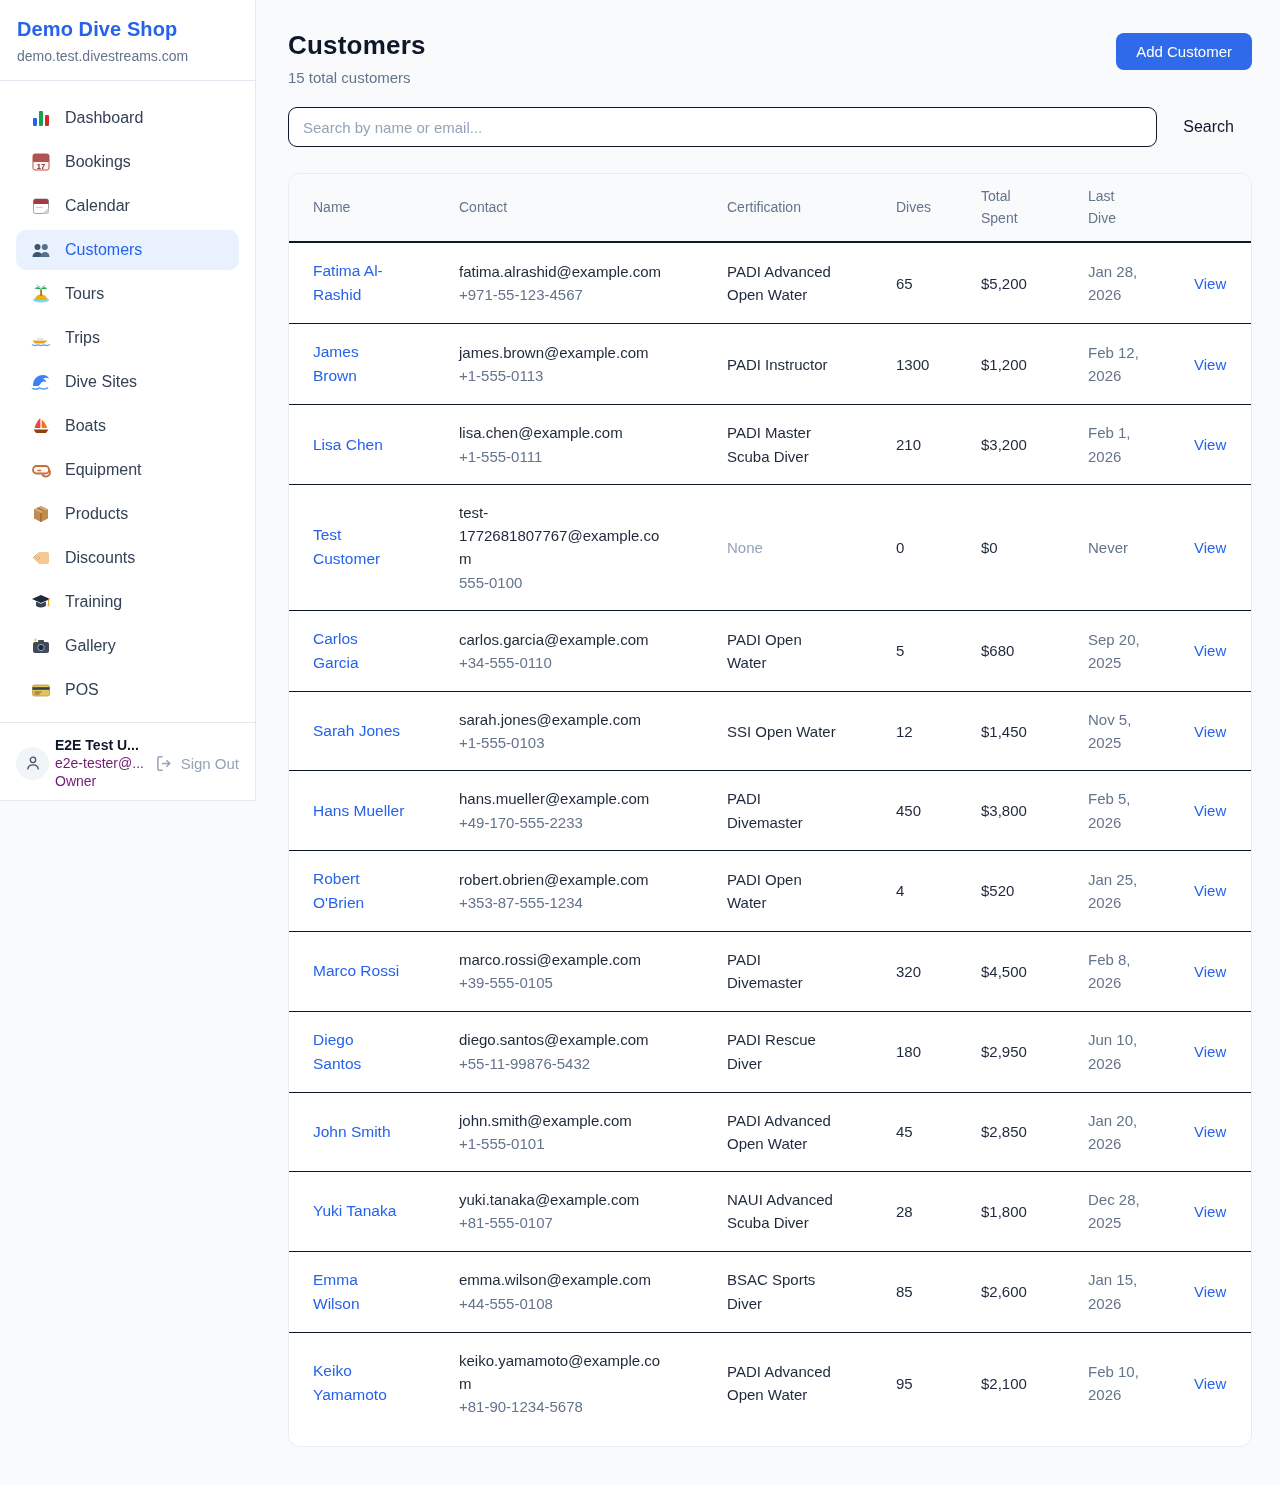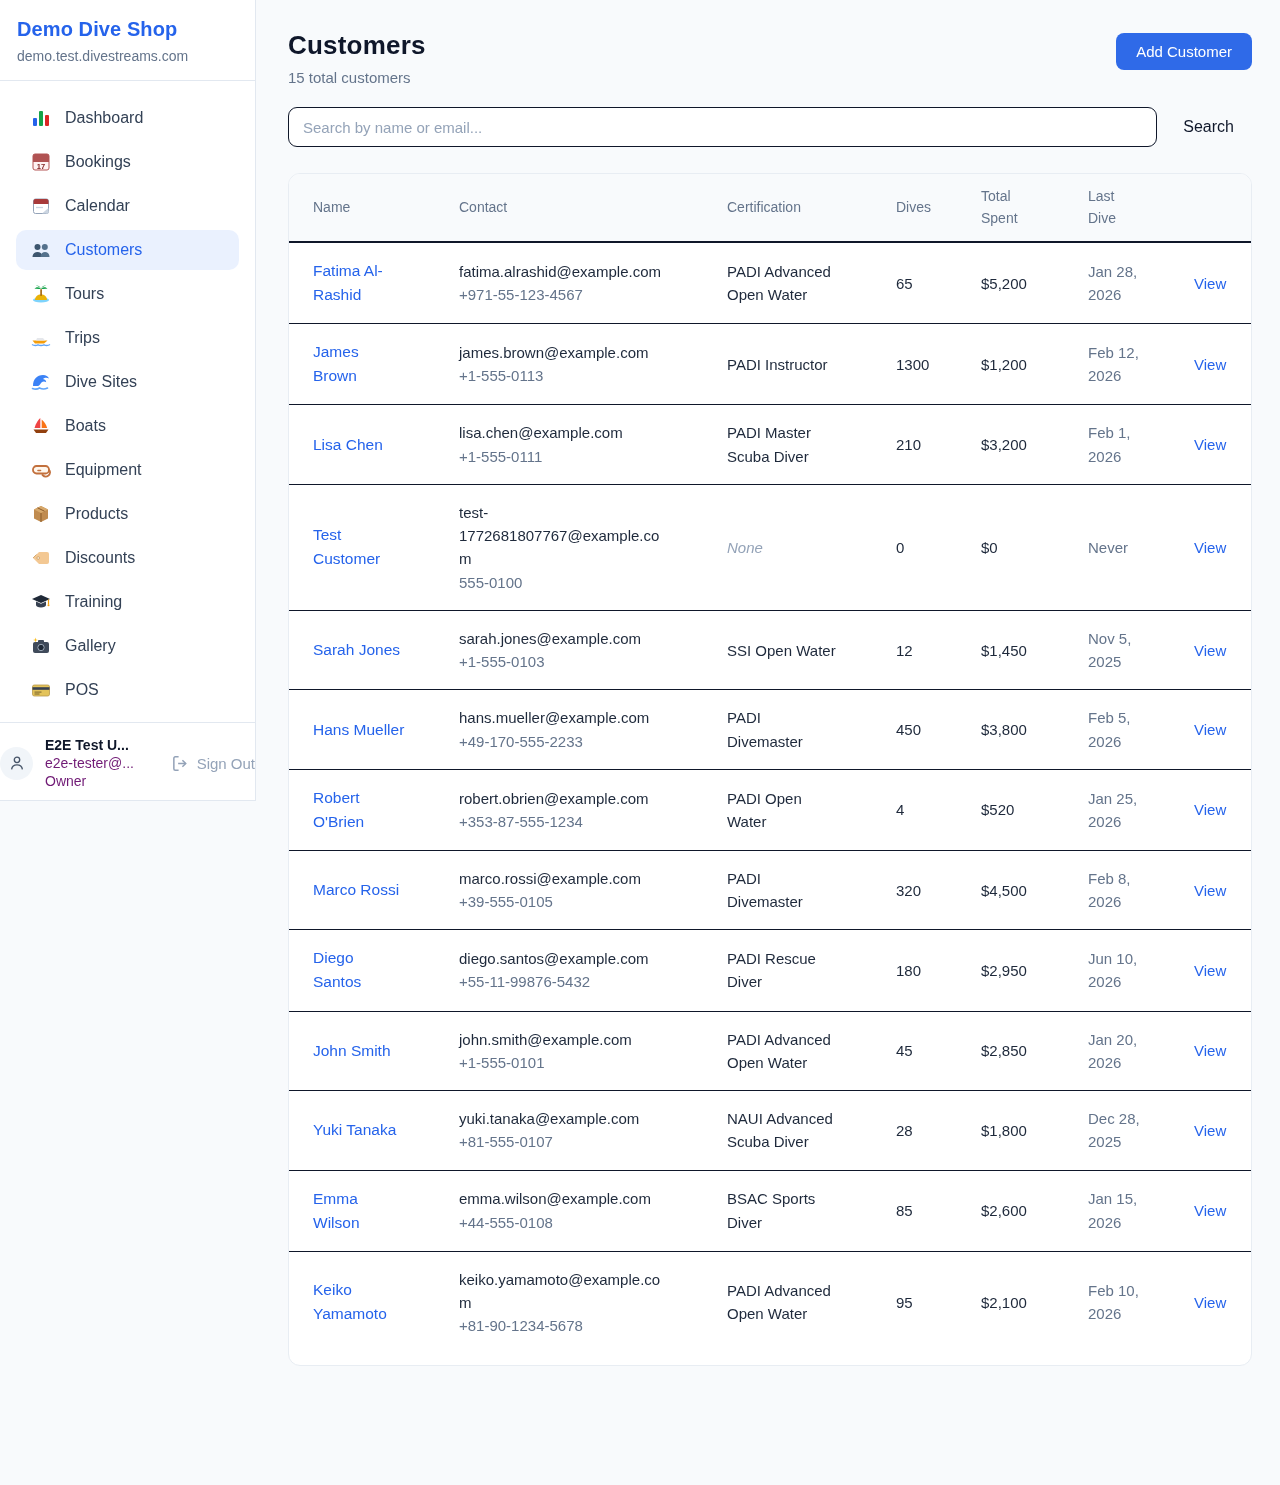--- a/index.html
+++ b/index.html
@@ -27,21 +27,21 @@
     display:flex; align-items:center; gap:14px;
     height:40px; margin-bottom:4px; padding:0 15px;
     border-radius:10px; cursor:pointer;
     color:#334155; font-size:16px;
   }
   .nav-item.active { background:#eaf1fe; color:#2563eb; font-weight:500; }
   .nav-icon { width:20px; height:20px; display:inline-flex; flex:none; }
   .nav-icon svg { width:20px; height:20px; }
   .side-footer {
     margin-top:auto; border-top:1px solid #e2e8f0;
-    padding:14px 0; display:flex; align-items:center; gap:12px;
+    padding:14px 16px; display:flex; align-items:center; gap:6px;
   }
   .avatar {
     width:33px; height:33px; border-radius:50%; background:#f1f5f9;
     display:flex; align-items:center; justify-content:center; flex:none;
   }
   .user-meta { min-width:0; }
   .user-name { font-size:14px; font-weight:bold; color:#0f172a; white-space:nowrap; }
   .user-email, .user-role { font-size:14px; color:#701a75; white-space:nowrap; margin-top:2px; }
   .signout {
     margin-left:auto; display:flex; align-items:center; gap:7px;
@@ -89,21 +89,21 @@
   tbody td:first-child { padding-left:24px; }
   tbody tr { border-bottom:1px solid #0f172a; }
   tbody tr:last-child { border-bottom:none; }
   .cell-name a {
     color:#2563eb; text-decoration:none; font-size:15.5px; font-weight:500;
     display:inline-block; max-width:92px;
   }
   .email { color:#1e293b; max-width:212px; overflow-wrap:break-word; }
   .phone { color:#64748b; }
   .cert { display:inline-block; max-width:112px; }
-  .cert.muted { color:#94a3b8;font-style:italic; }
+  .cert.muted { color:#94a3b8; }
   .lastdive { color:#64748b; }
   .view-link { color:#2563eb; text-decoration:none; font-size:15px; }
 </style>
 </head>
 <body>
 
 <div class="app">
 
   <aside class="sidebar">
     <div class="brand">
@@ -366,20 +366,32 @@
                 <div class="email">test-1772681807767@example.com</div>
                 <div class="phone">555-0100</div>
               </td>
               <td><span class="cert muted">None</span></td>
               <td>0</td>
               <td>$0</td>
               <td class="lastdive">Never</td>
               <td><a class="view-link" href="#">View</a></td>
             </tr>
             <tr>
+              <td class="cell-name"><a href="#">Carlos Garcia</a></td>
+              <td>
+                <div class="email">carlos.garcia@example.com</div>
+                <div class="phone">+34-555-0110</div>
+              </td>
+              <td><span class="cert">PADI Open Water</span></td>
+              <td>5</td>
+              <td>$680</td>
+              <td class="lastdive">Sep 20, 2025</td>
+              <td><a class="view-link" href="#">View</a></td>
+            </tr>
+            <tr>
               <td class="cell-name"><a href="#">Sarah Jones</a></td>
               <td>
                 <div class="email">sarah.jones@example.com</div>
                 <div class="phone">+1-555-0103</div>
               </td>
               <td><span class="cert">SSI Open Water</span></td>
               <td>12</td>
               <td>$1,450</td>
               <td class="lastdive">Nov 5, 2025</td>
               <td><a class="view-link" href="#">View</a></td>

